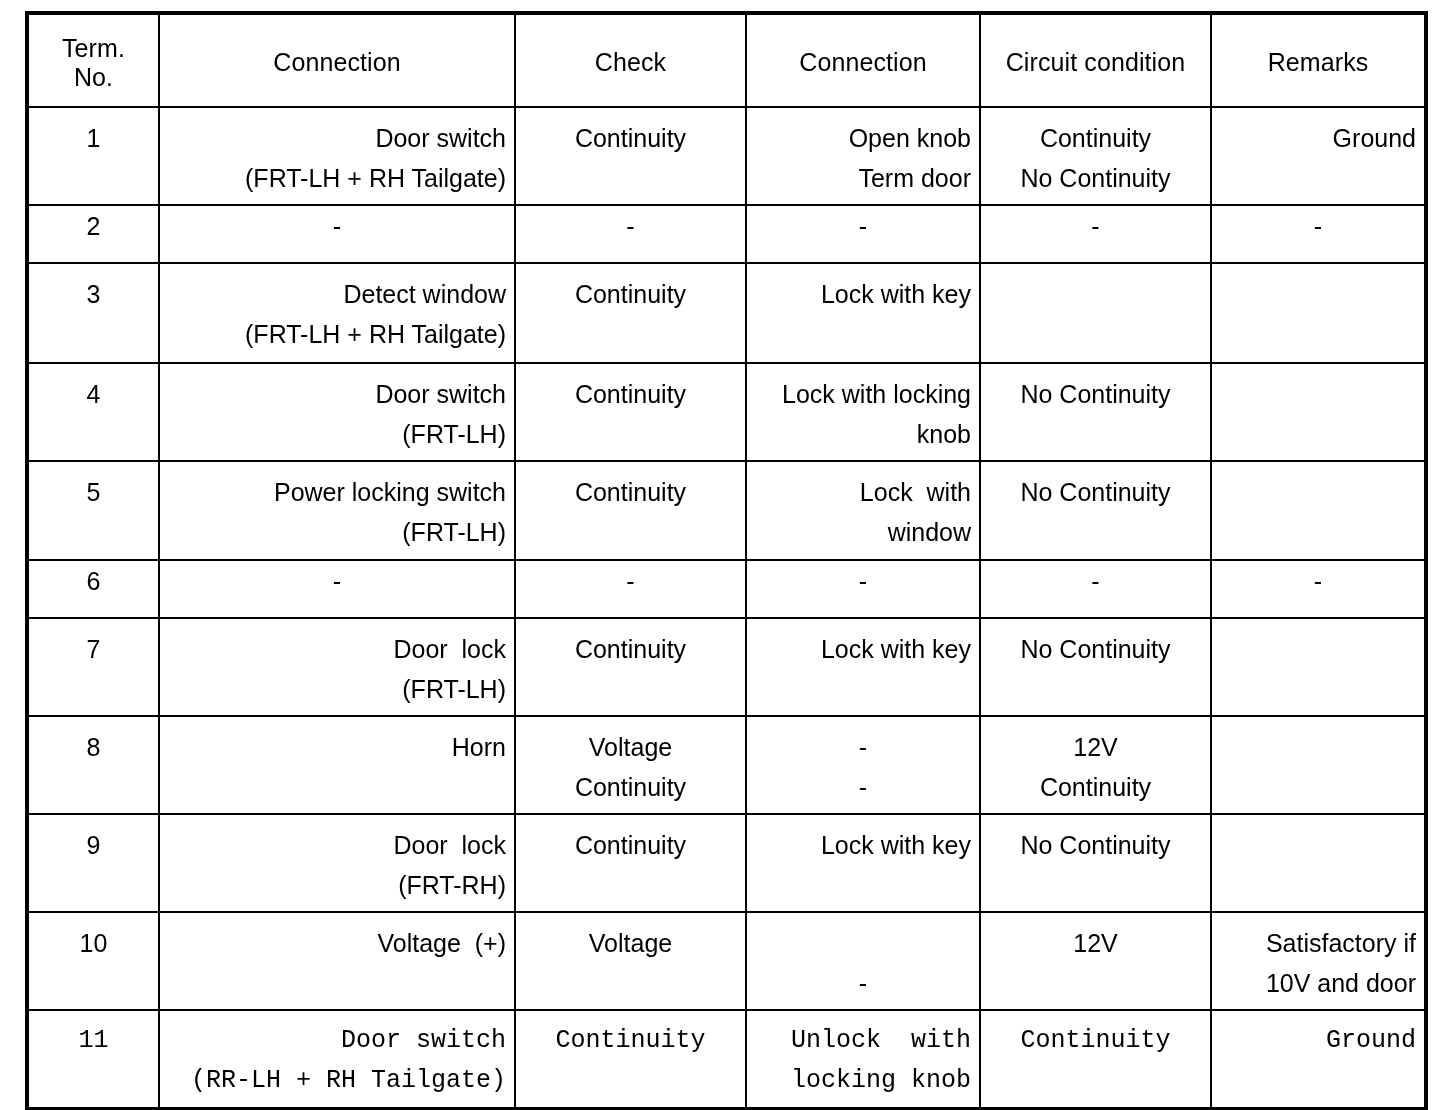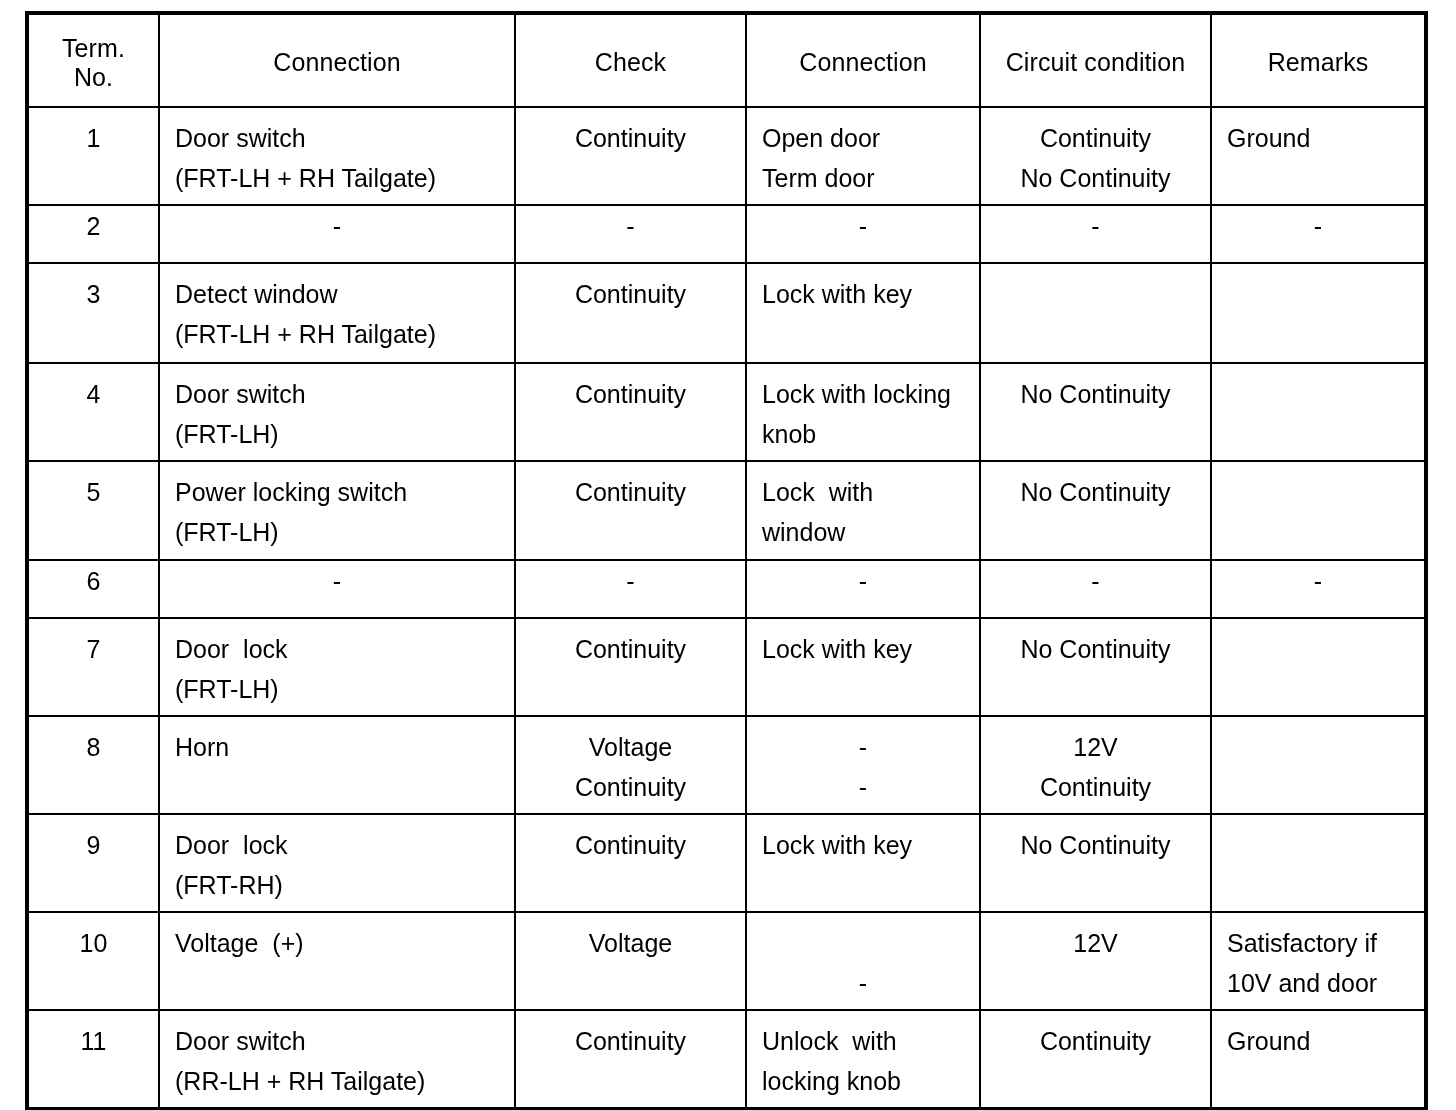--- a/index.html
+++ b/index.html
@@ -78,21 +78,21 @@
     box-sizing: border-box;
     font-size: 25px;
     line-height: 1.6;
     padding: 10px 0 6px 0;
     white-space: pre-wrap;
   }
   .cell.center {
     text-align: center;
   }
   .cell.left {
-    text-align: left;
+    text-align: right;
     padding-left: 15px;
     padding-right: 8px;
   }
   .cell.dash-second {
     text-align: center;
     padding-top: 50px;
   }
 
   .line { display: block; }
 
@@ -100,21 +100,21 @@
   tr.r-h1  { height: 98px; }
   tr.r-h2  { height: 58px; }
   tr.r-h3  { height: 100px; }
   tr.r-h4  { height: 95px; }
   tr.r-h5  { height: 99px; }
   tr.r-h6  { height: 58px; }
   tr.r-h7  { height: 95px; }
   tr.r-h8  { height: 95px; }
   tr.r-h9  { height: 95px; }
   tr.r-h10 { height: 95px; }
-  tr.r-h11 { height: 97px; }
+  tr.r-h11 { height: 97px; font-family: Liberation Mono, monospace; }
 
   tr.short td .cell { padding-top: 0; padding-bottom: 0; height: 100%; display: flex; align-items: center; }
   tr.short td .cell.center { justify-content: center; }
 </style>
 </head>
 <body>
 
 <div id="sheet">
 
   <table class="inspection-table">
@@ -159,21 +159,21 @@
         <td>
             <div class="cell center"><span class="line">1</span></div>
           </td>
         <td>
             <div class="cell left"><span class="line">Door switch</span><span class="line">(FRT-LH + RH Tailgate)</span></div>
           </td>
         <td>
             <div class="cell center"><span class="line">Continuity</span><span class="line"></span></div>
           </td>
         <td>
-            <div class="cell left"><span class="line">Open door</span><span class="line">Term door</span></div>
+            <div class="cell left"><span class="line">Open knob</span><span class="line">Term door</span></div>
           </td>
         <td>
             <div class="cell center"><span class="line">Continuity</span><span class="line">No Continuity</span></div>
           </td>
         <td>
             <div class="cell left"><span class="line">Ground</span><span class="line"></span></div>
           </td>
       </tr>
 
       <tr class="r-h2 short">

